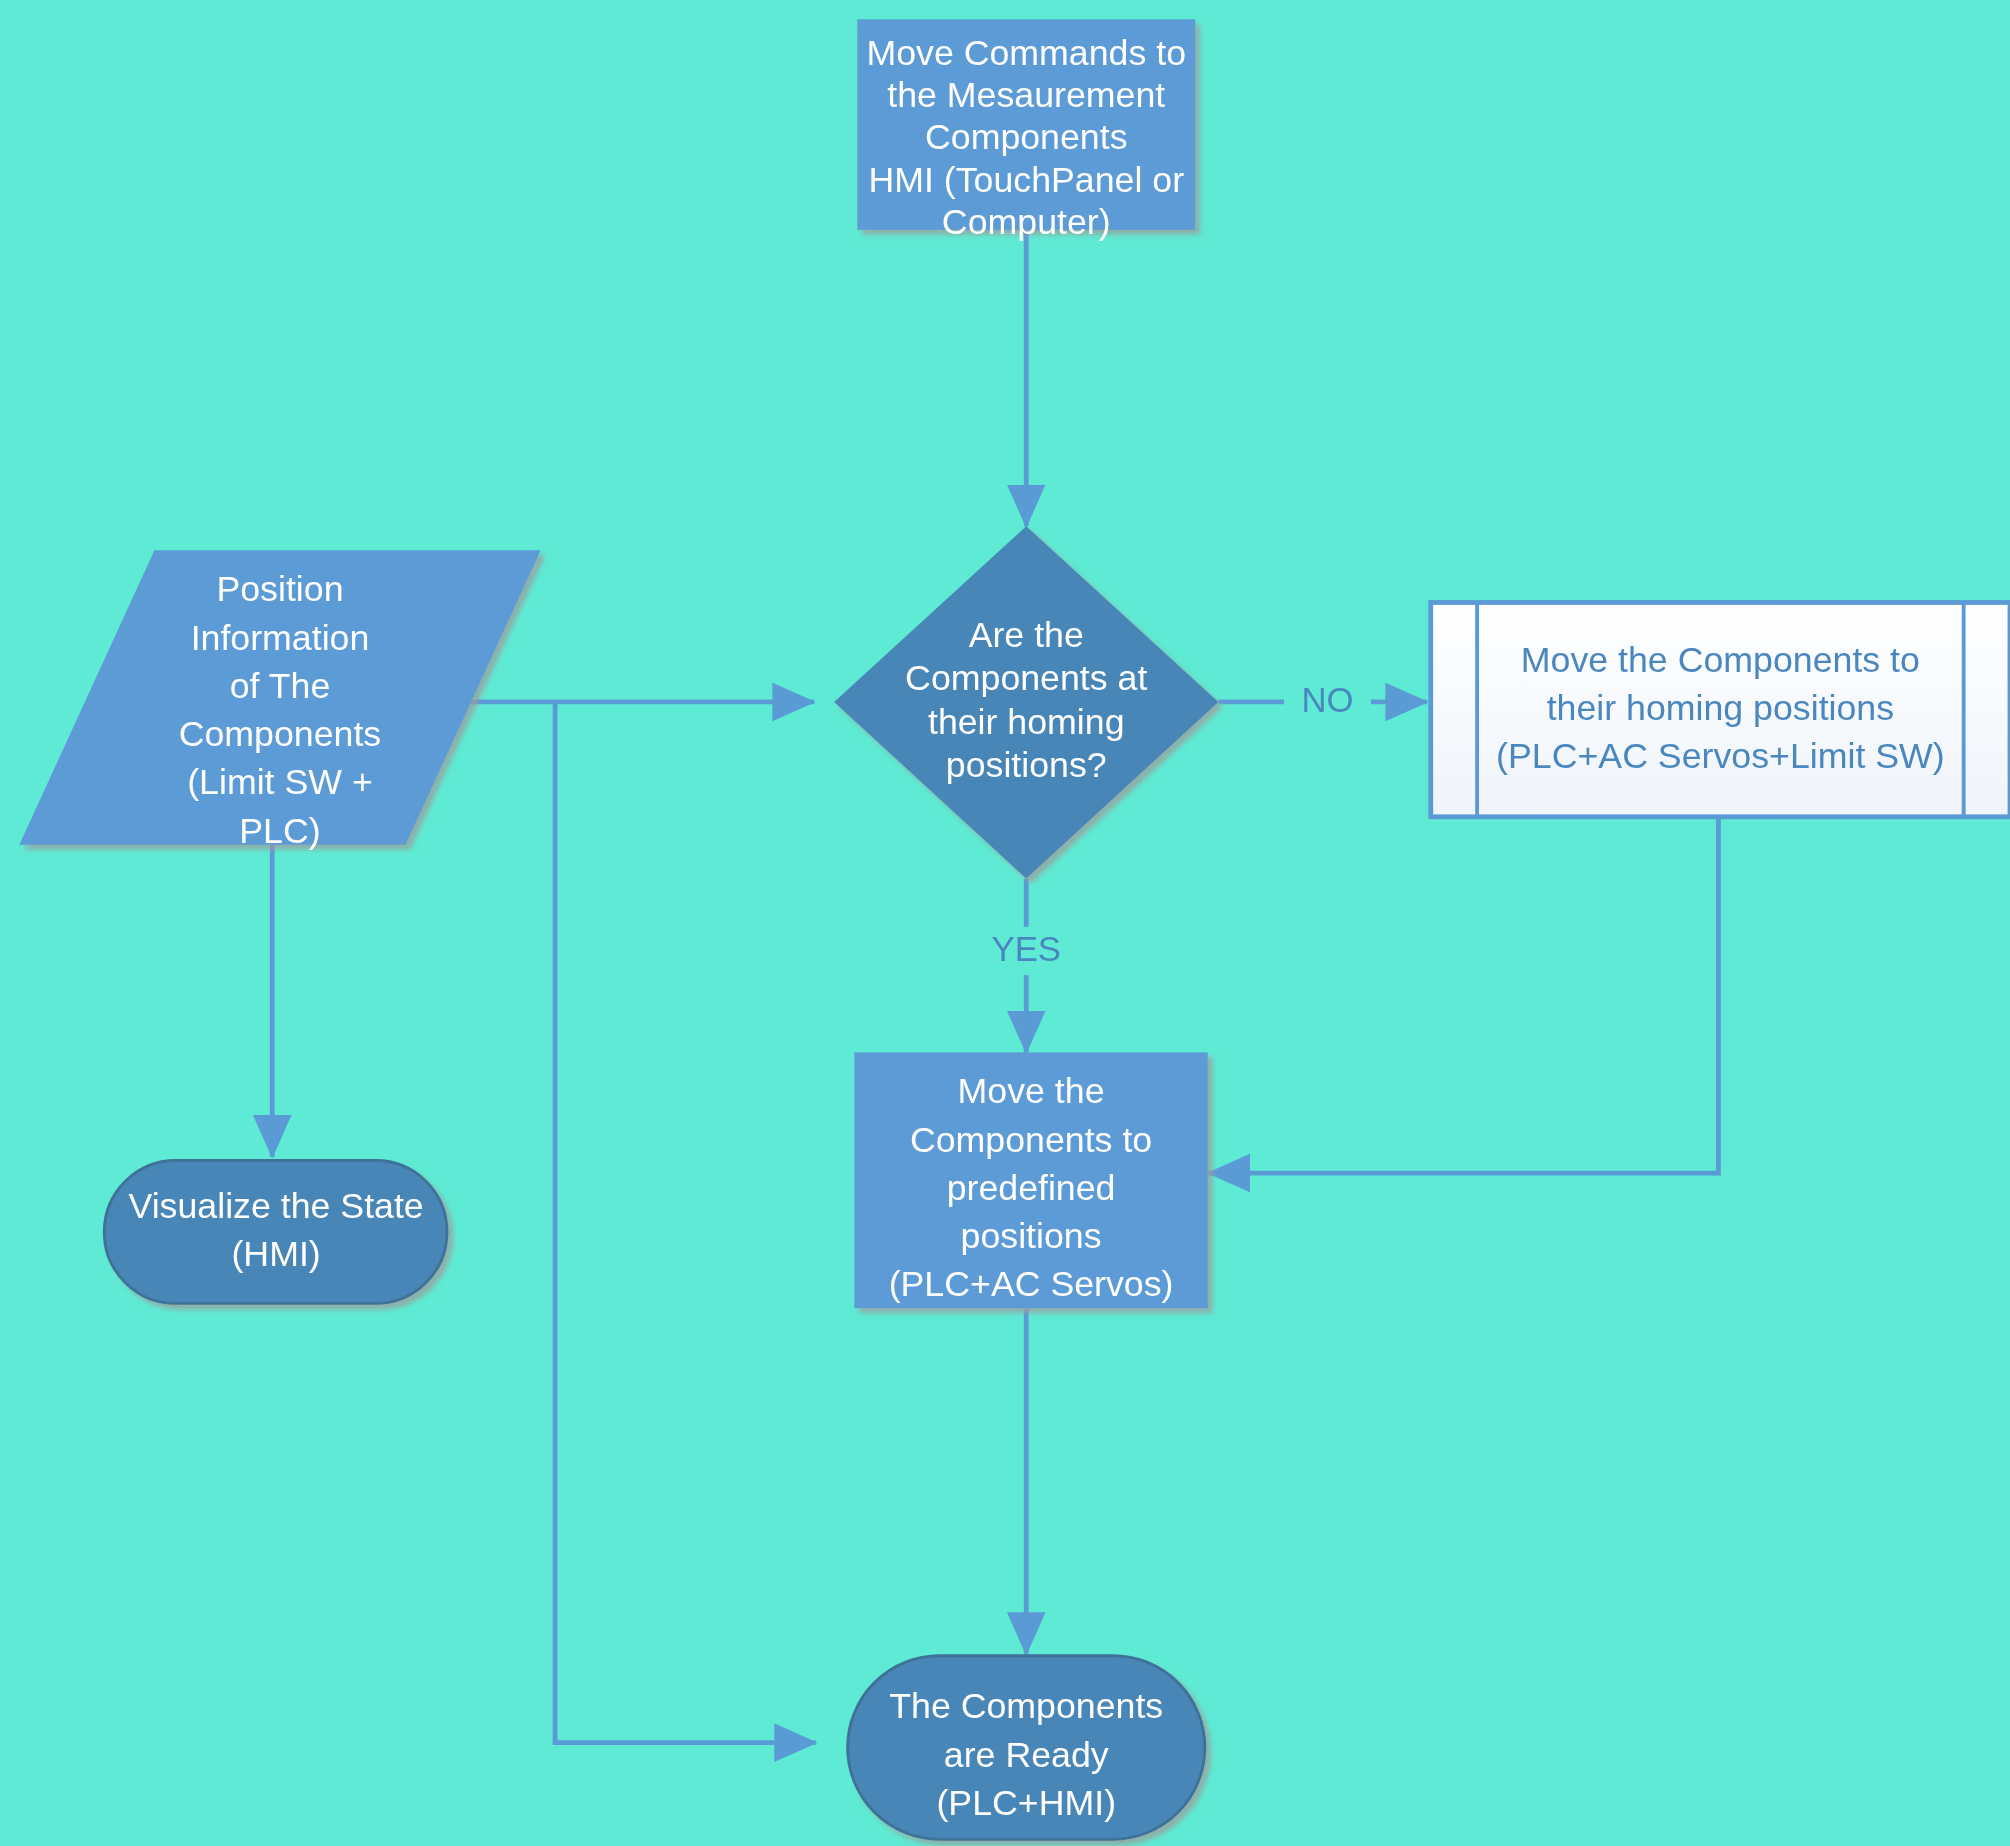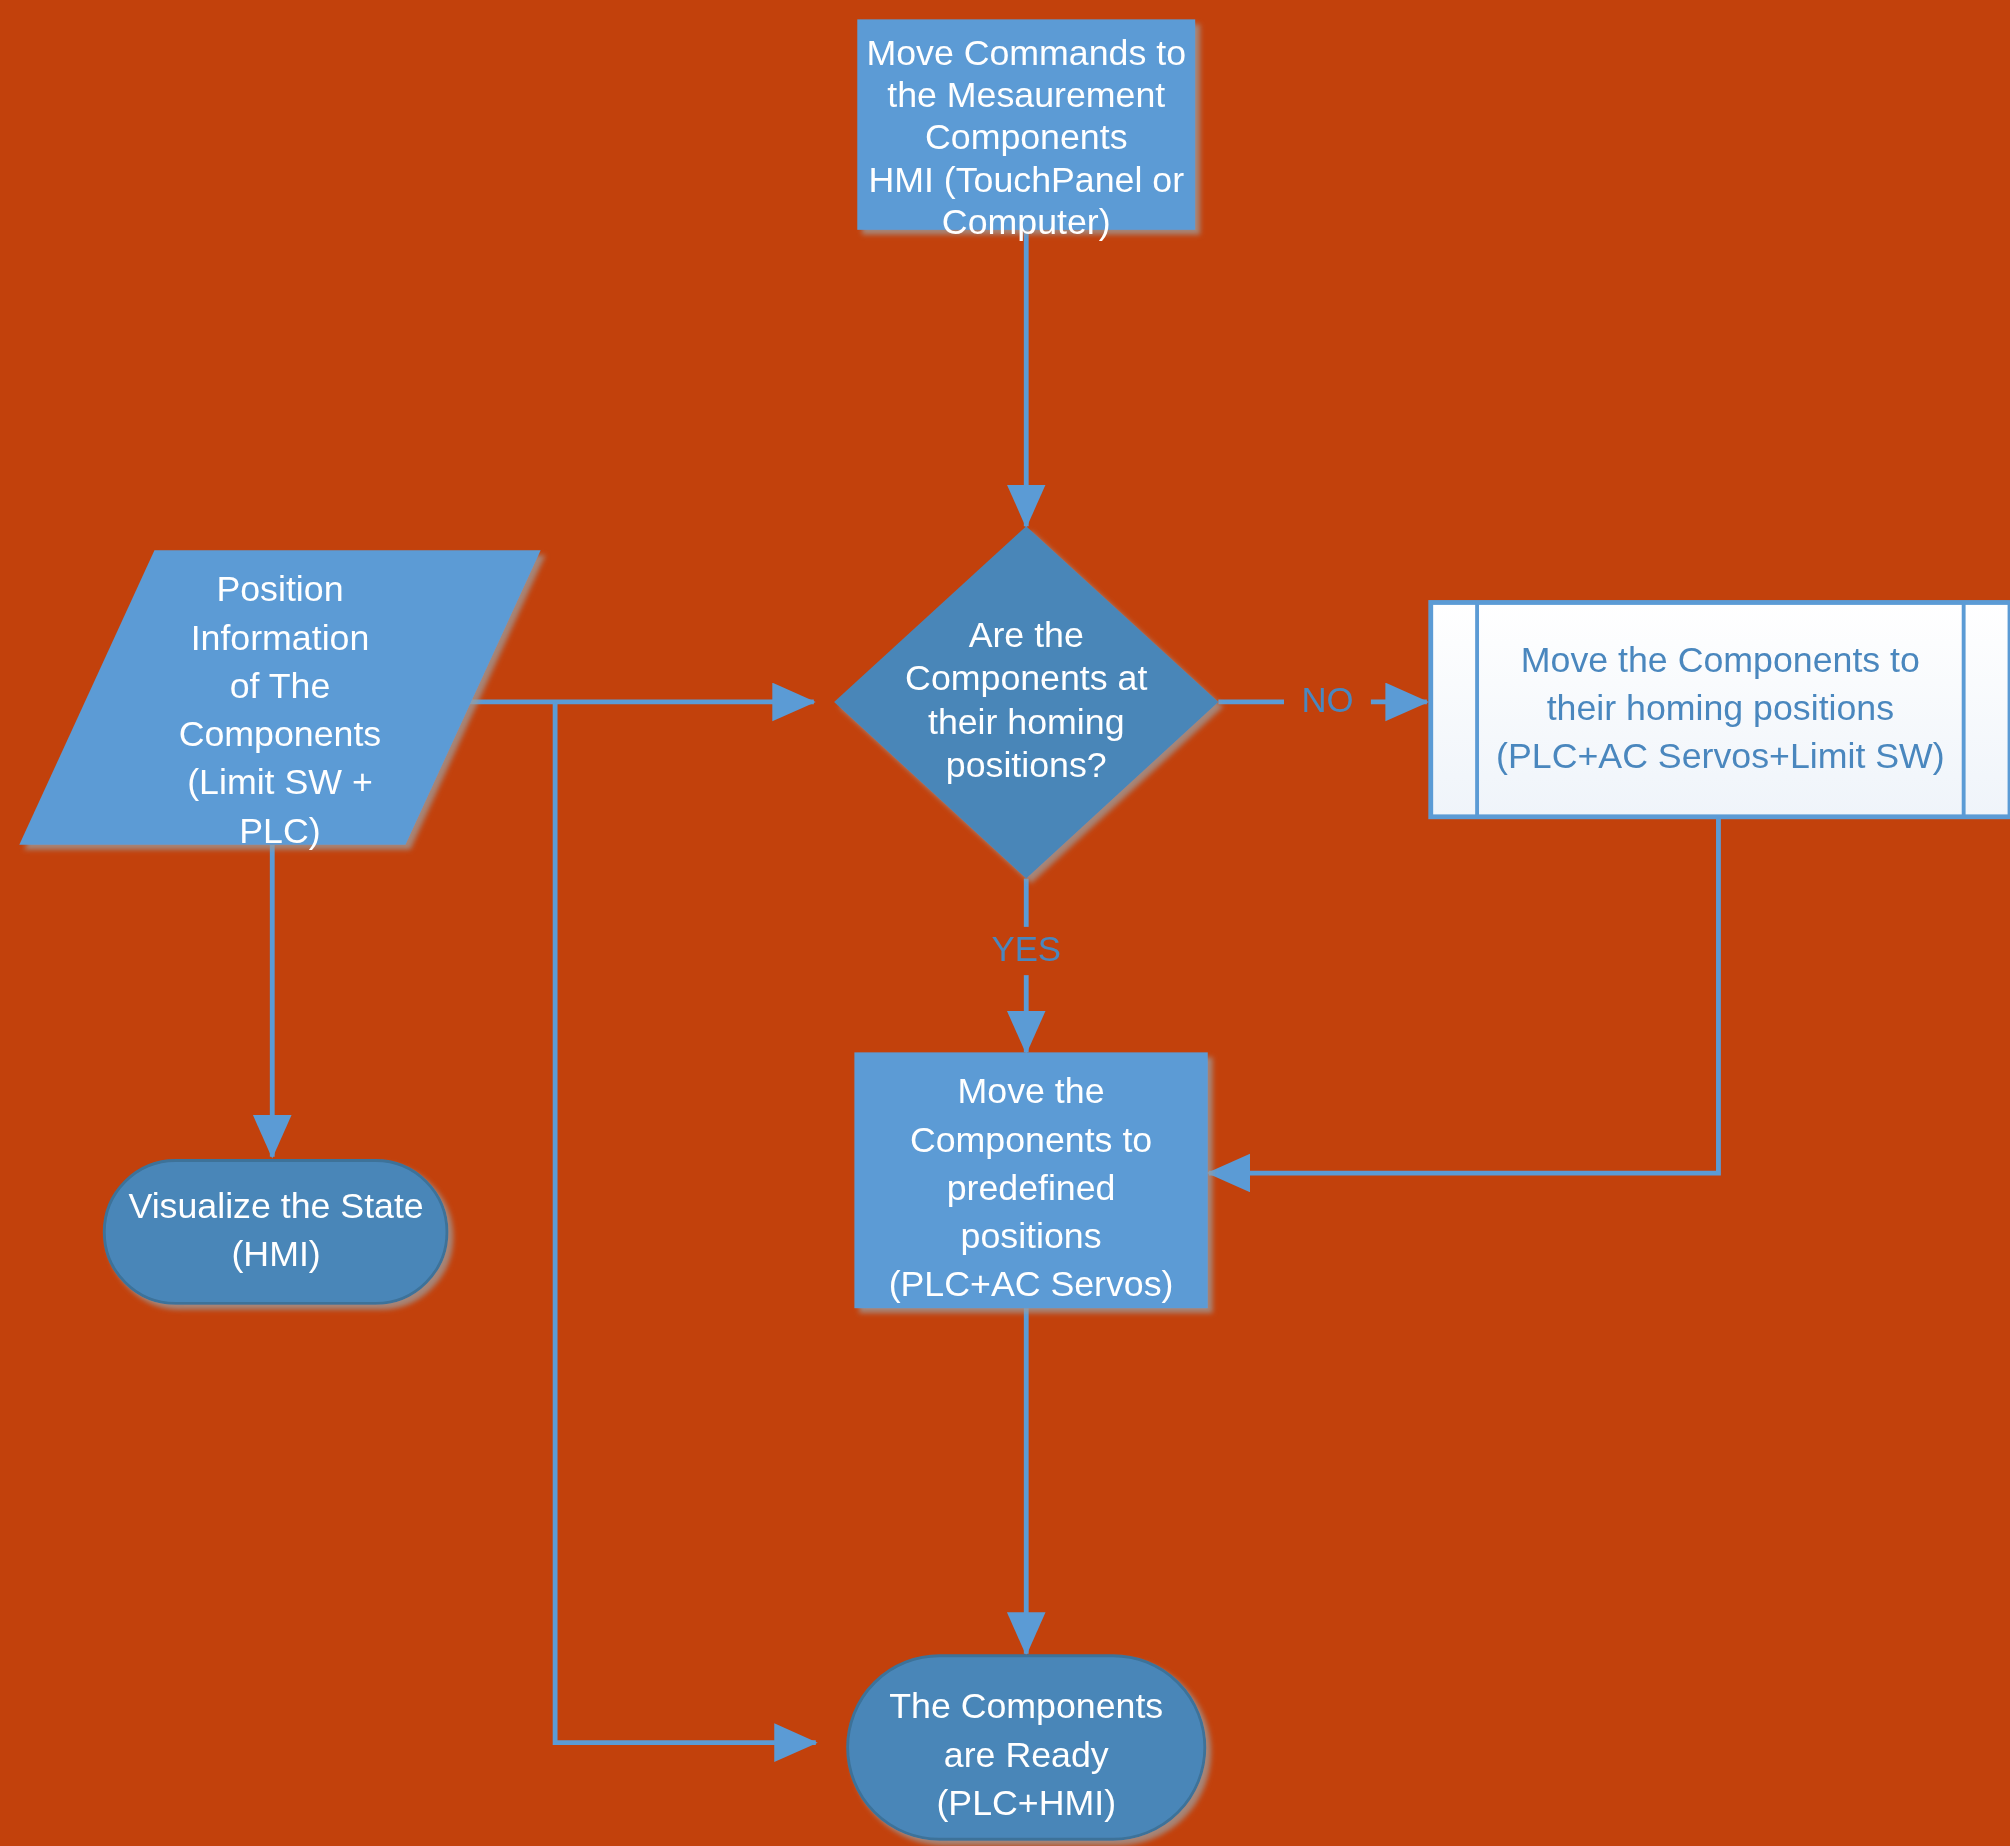--- a/index.html
+++ b/index.html
@@ -10,21 +10,21 @@
   body {
     width: 2010px;
     height: 1846px;
     font-family: "Liberation Sans", sans-serif;
     overflow: hidden;
   }
   #flowchart-root {
     position: relative;
     width: 2010px;
     height: 1846px;
-    background: #c2410c;
+    background: #5eead4;
   }
   svg.diagram {
     display: block;
     width: 2010px;
     height: 1846px;
   }
   .node-label {
     font-family: "Liberation Sans", sans-serif;
     font-size: 37px;
     fill: #ffffff;

